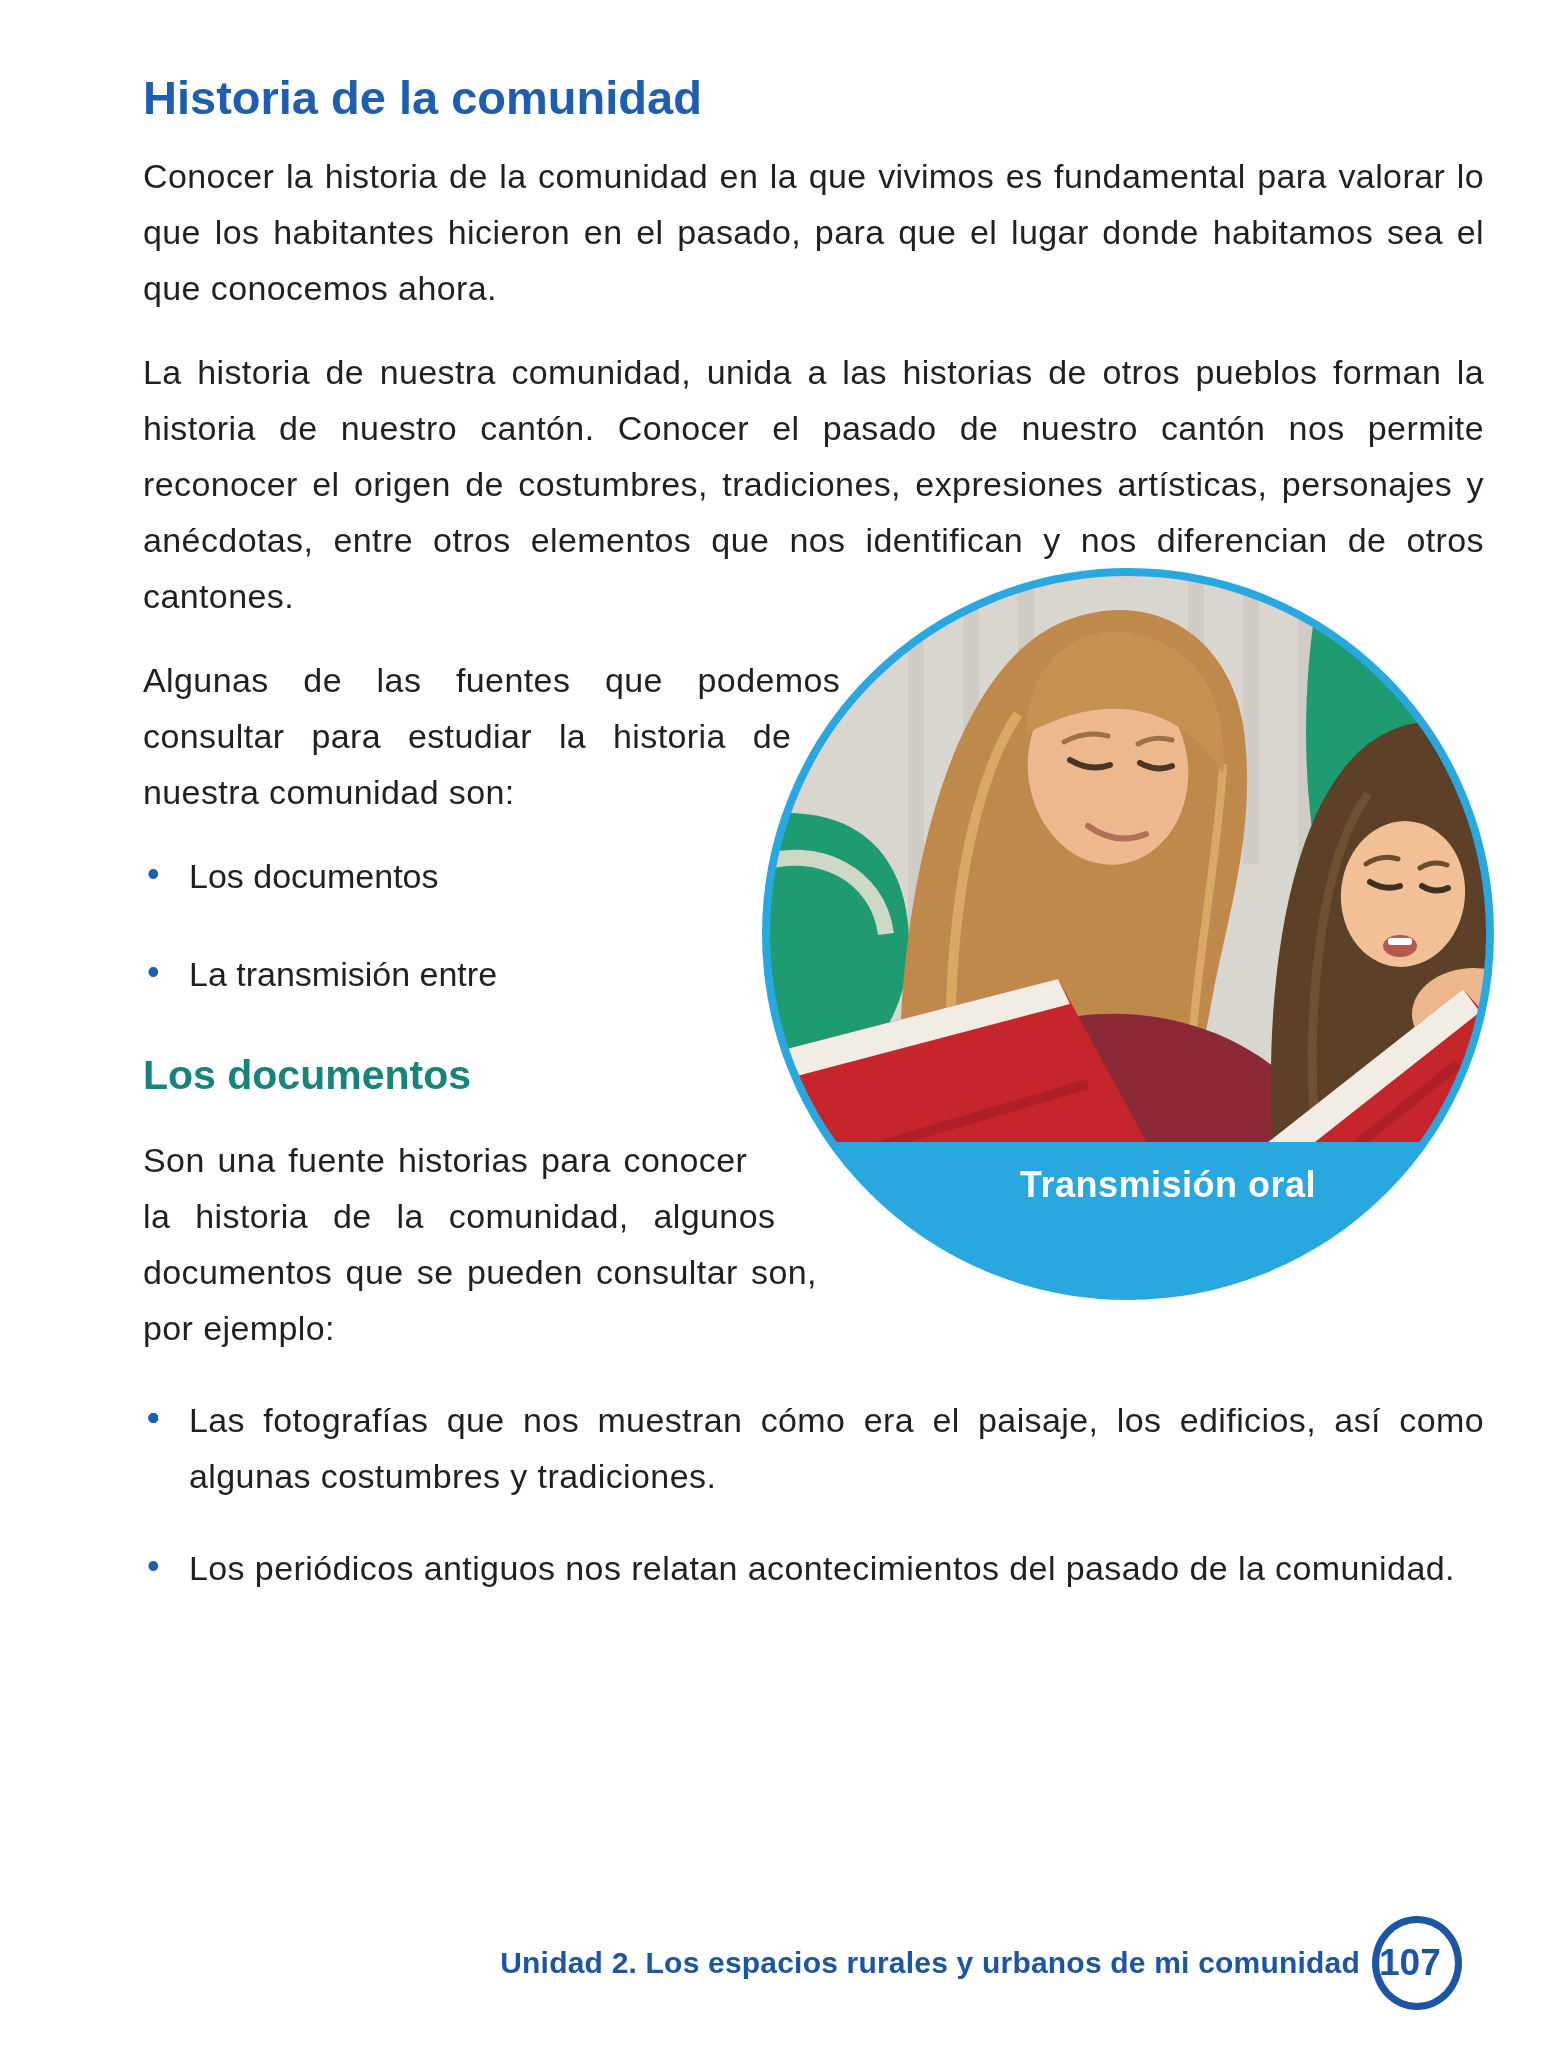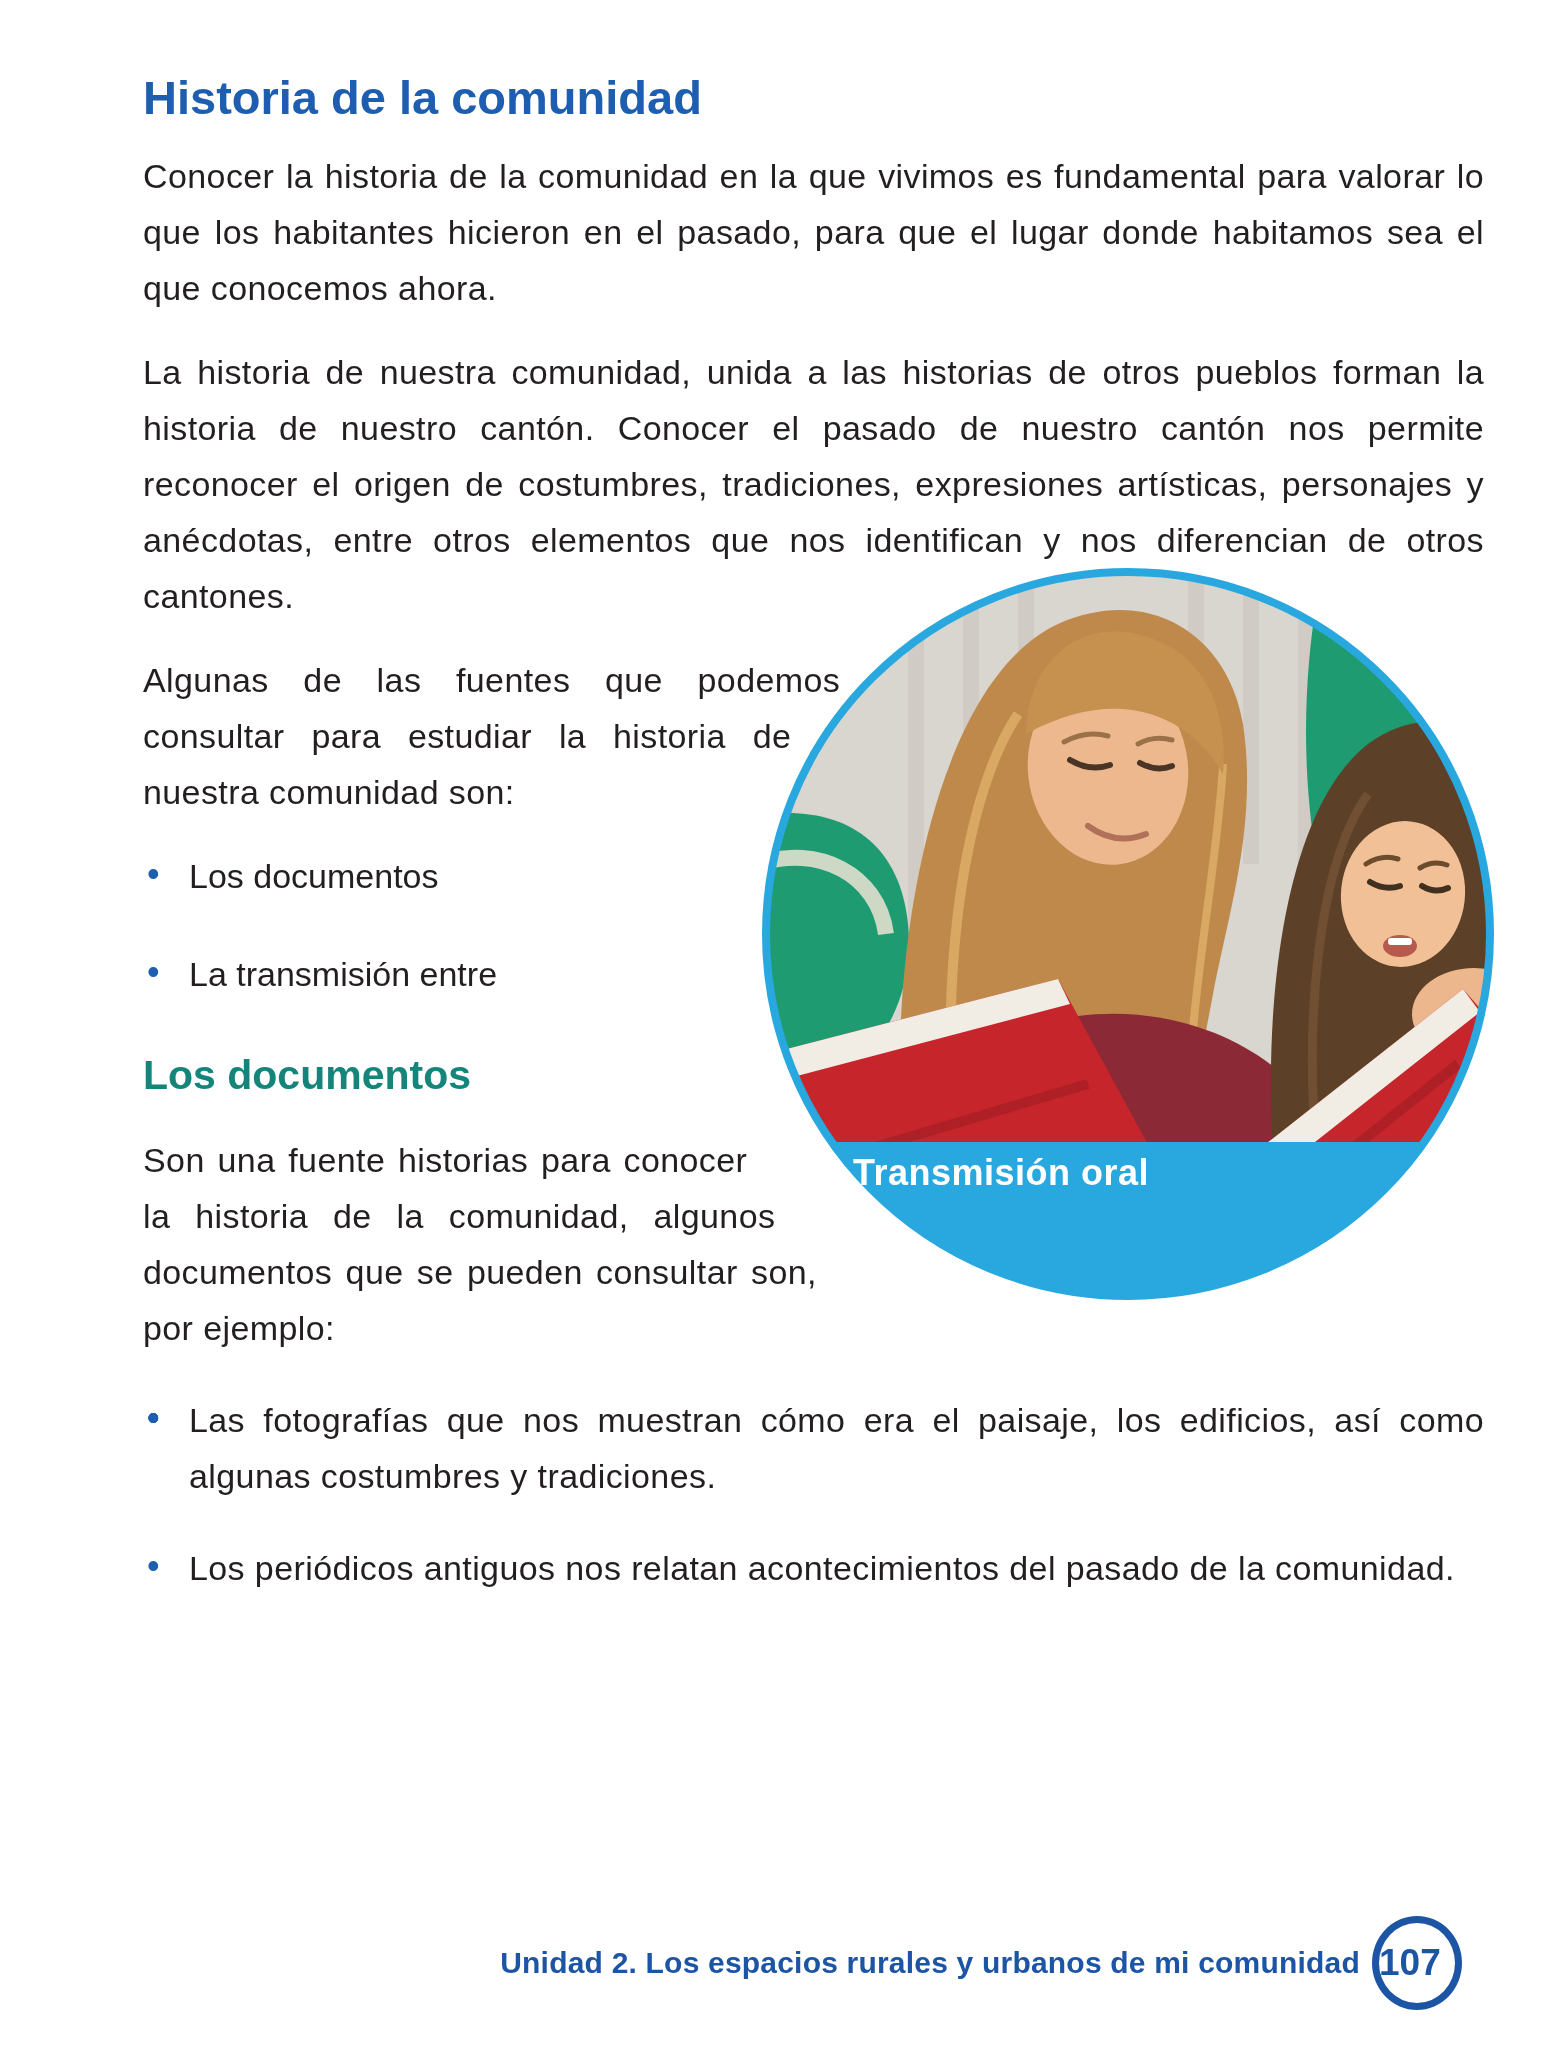--- a/index.html
+++ b/index.html
@@ -27,22 +27,22 @@
   .photo-float{
     float:right;
     width:740px;height:740px;
     margin:-88px -14px 20px 34px;
     shape-outside:circle(50%);
     shape-margin:26px;
     position:relative;
   }
   .photo-svg{display:block;width:740px;height:740px;}
   .photo-caption{
-    position:absolute;left:95px;right:15px;top:588px;
-    text-align:left;
+    position:absolute;left:95px;right:15px;top:600px;
+    text-align:center;
     color:var(--caption-white,#ffffff);
     font-size:36px;font-weight:bold;letter-spacing:.5px;
   }
   ul.src-list{list-style:none;margin:6px 0 44px 0;padding:0;}
   ul.src-list li{
     position:relative;
     padding-left:46px;
     font-size:34px;line-height:56px;
     margin:0 0 42px 0;
   }

